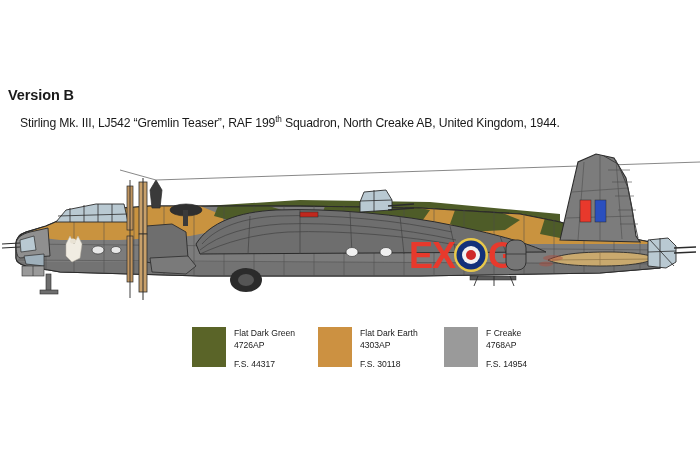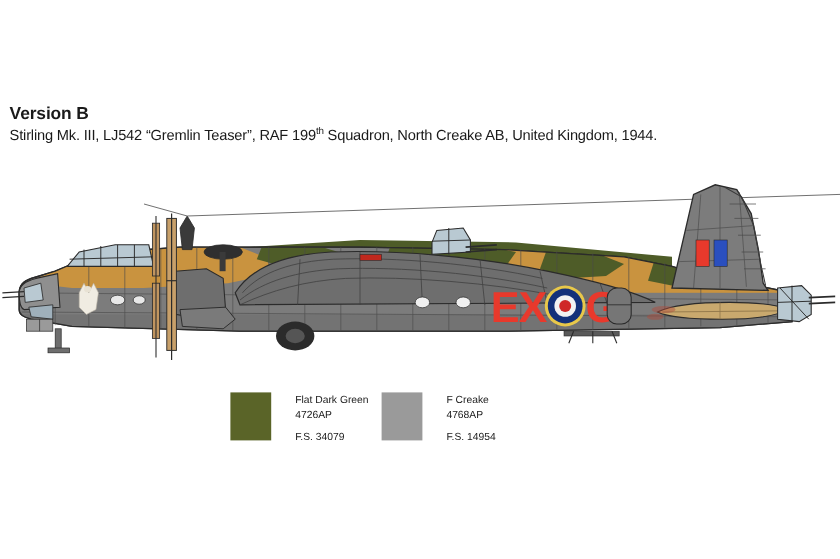--- a/index.html
+++ b/index.html
@@ -29,21 +29,21 @@
     letter-spacing: -0.1px;
     line-height: 1.1;
     margin: 0 0 2px 0;
   }
   #version-subtitle {
     font-size: 12.2px;
     font-weight: normal;
     letter-spacing: -0.15px;
     line-height: 1.15;
     white-space: nowrap;
-    margin: 0;
+    margin: 12px;
   }
   #version-subtitle sup {
     font-size: 8.2px;
     vertical-align: super;
     line-height: 0;
   }
 
   
   #artwork {
     position: absolute;
@@ -70,21 +70,21 @@
     width: 126px;
     margin-right: 0;
   }
   .legend-swatch {
     width: 34px;
     height: 40px;
     flex: 0 0 34px;
     border: 0;
   }
   .legend-text {
-    margin-left: 20px;
+    margin-left: 8px;
     padding-top: 1px;
   }
   .legend-name {
     font-size: 8.6px;
     line-height: 1.35;
     white-space: nowrap;
   }
   .legend-code {
     font-size: 8.6px;
     line-height: 1.35;
@@ -342,24 +342,32 @@
 </svg>
 </div>
 
 <div id="paint-legend">
 
   <div class="legend-entry">
     <div class="legend-swatch" style="background:#5a6428"></div>
     <div class="legend-text">
       <div class="legend-name">Flat Dark Green</div>
       <div class="legend-code">4726AP</div>
-      <div class="legend-fs">F.S. 34079</div>
+      <div class="legend-fs">F.S. 44317</div>
     </div>
   </div>
 
+  <div class="legend-entry">
+    <div class="legend-swatch" style="background:#cc9141"></div>
+    <div class="legend-text">
+      <div class="legend-name">Flat Dark Earth</div>
+      <div class="legend-code">4303AP</div>
+      <div class="legend-fs">F.S. 30118</div>
+    </div>
+  </div>
 
   <div class="legend-entry">
     <div class="legend-swatch" style="background:#9a9a9a"></div>
     <div class="legend-text">
       <div class="legend-name">F Creake</div>
       <div class="legend-code">4768AP</div>
       <div class="legend-fs">F.S. 14954</div>
     </div>
   </div>
 

